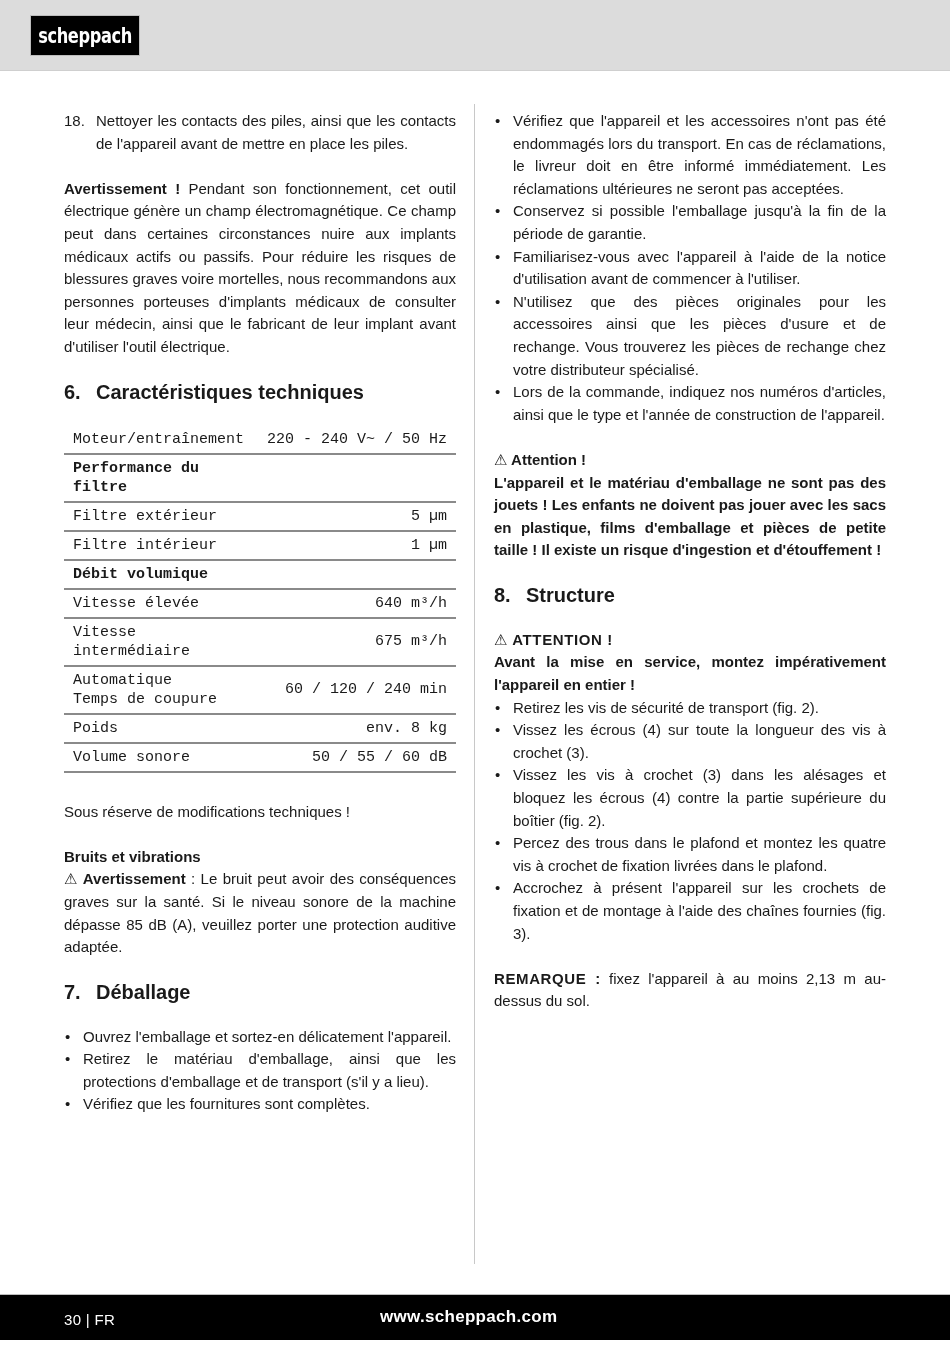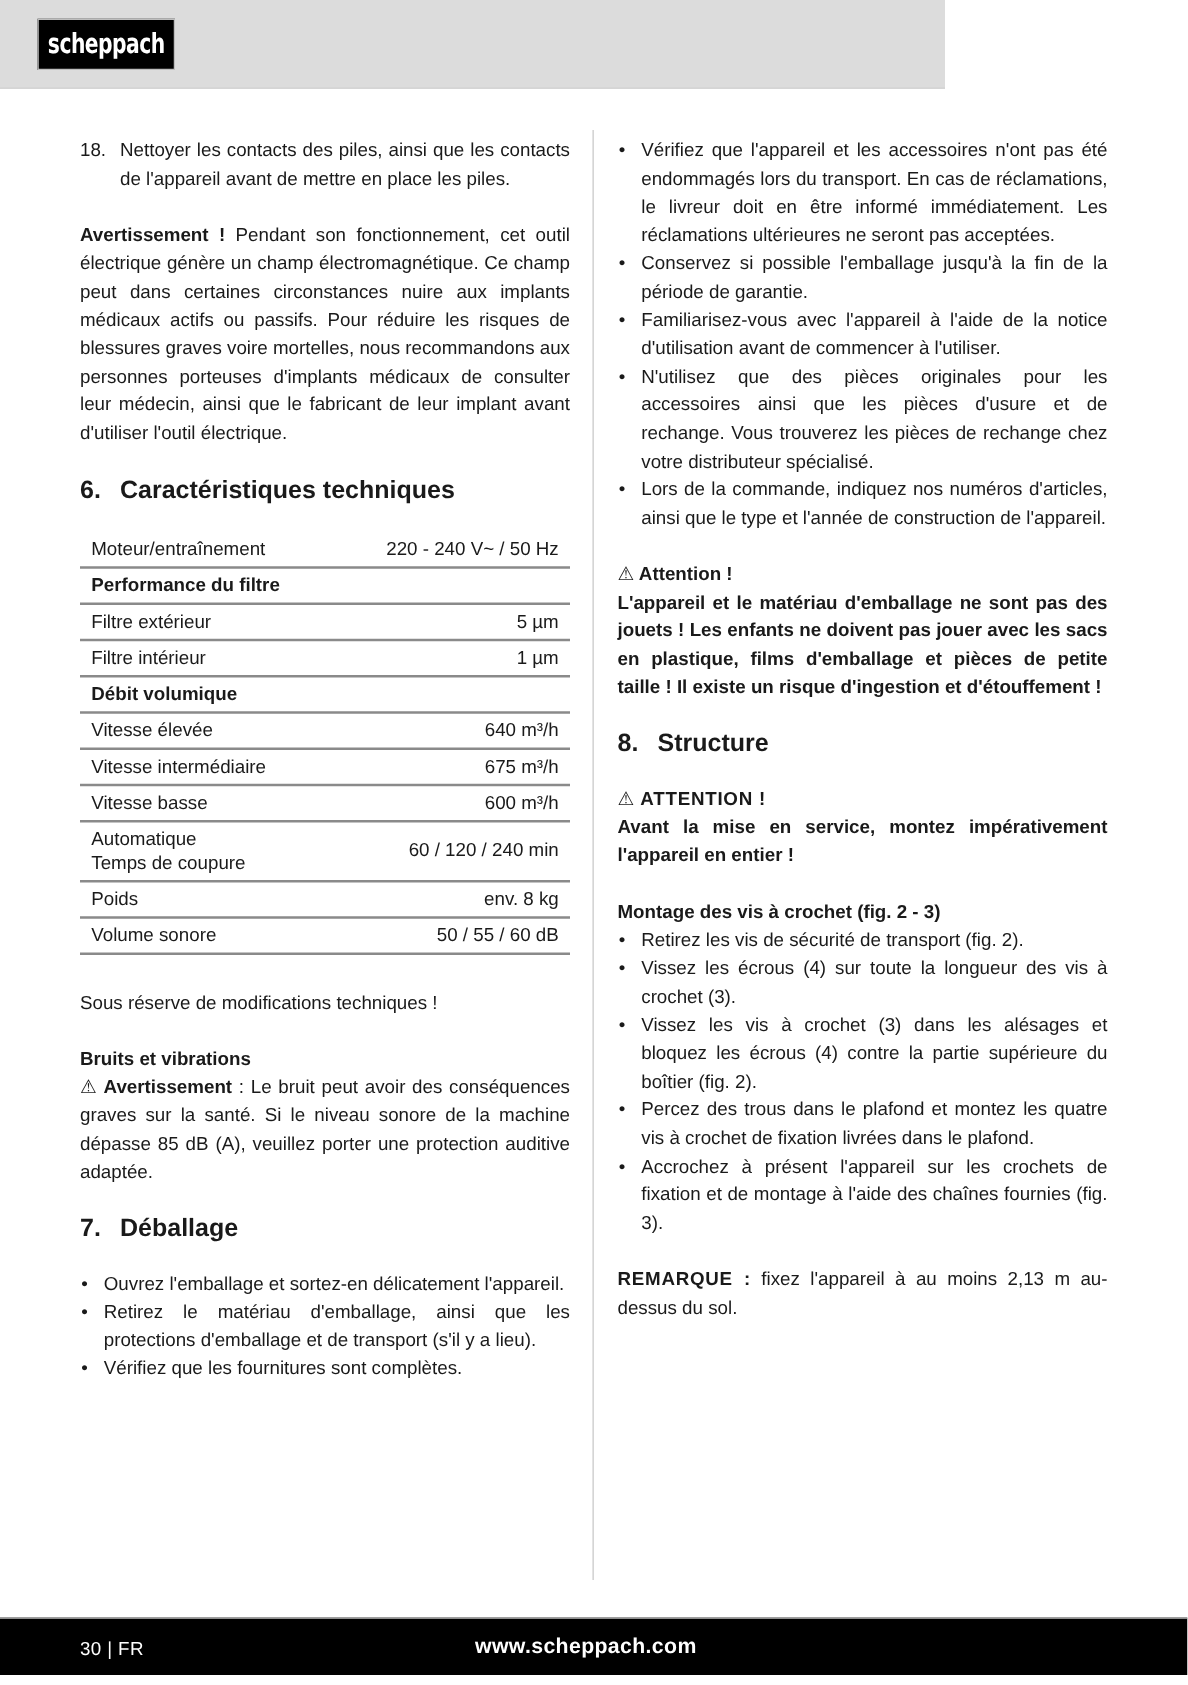--- a/index.html
+++ b/index.html
@@ -1,19 +1,19 @@
 <!DOCTYPE html>
 <html><head>
   <meta charset="utf-8">
   <style>
     * { box-sizing: border-box; margin: 0; padding: 0; }
     html, body { width: 950px; height: 1348px; background: #ffffff; overflow: hidden; }
     body { position: relative; font-family: "Liberation Sans", sans-serif; color: #1a1a1a; font-size: 15px; line-height: 22.6px; }
 
-    .header { position: absolute; left: 0; top: 0; width: 756px; height: 71px; background: #dcdcdc; border-bottom: 1px solid #cfcfcf; }
+    .header { position: absolute; left: 0; top: 0; width: 950px; height: 71px; background: #dcdcdc; border-bottom: 1px solid #cfcfcf; }
     .logo { position: absolute; left: 30px; top: 15px; width: 110px; height: 41px; background: #000; border: 1px solid #bdbdbd; display: flex; align-items: center; justify-content: center; }
     .logo span { color: #fff; font-family: "DejaVu Sans Condensed", "DejaVu Sans", sans-serif; font-weight: bold; font-size: 22px; letter-spacing: -0.5px; transform: scaleX(0.82); display: inline-block; line-height: 1; }
 
     .divider { position: absolute; left: 474px; top: 104px; width: 1px; height: 1160px; background: #c8c8c8; }
 
     .col { position: absolute; top: 110px; width: 392px; }
     .col-left { left: 64px; }
     .col-right { left: 494px; }
 
     p, .para { text-align: justify; }
@@ -25,21 +25,21 @@
 
     h2 { font-size: 20px; font-weight: bold; line-height: 26px; display: flex; }
     h2 .hnum { width: 32px; flex: none; }
 
     ul.bullets { list-style: none; }
     ul.bullets li { display: flex; text-align: justify; }
     ul.bullets li .dot { width: 19px; flex: none; padding-left: 1px; }
     ul.bullets li .txt { flex: 1; text-align: justify; }
 
     table.spec { width: 392px; border-collapse: collapse; }
-    table.spec td { padding: 4px 9px 4px 9px; border-bottom: 2px solid #8a8a8a; vertical-align: middle; line-height: 19px; font-size: 15px; }
+    table.spec td { padding: 4px 9px 4px 9px; border-bottom: 2px solid #8a8a8a; vertical-align: middle; line-height: 19px; font-size: 15px; font-family: Liberation Mono, monospace; }
     table.spec td.val { text-align: right; white-space: nowrap; }
     table.spec tr.group td { font-weight: bold; }
 
     .warn-icon { display: inline-block; font-weight: normal; }
 
     .footer { position: absolute; left: 0; top: 1294px; width: 950px; height: 46px; background: #000; border-top: 1px solid #bdbdbd; color: #fff; }
     .footer .pg { position: absolute; left: 64px; top: 14px; font-size: 15px; letter-spacing: 0.3px; }
     .footer .url { position: absolute; left: 380px; top: 11px; font-size: 17px; font-weight: bold; letter-spacing: 0.3px; }
   </style>
 </head>
@@ -92,24 +92,20 @@
       </tr>
       <tr>
         <td>Vitesse élevée</td>
         <td class="val">640 m³/h</td>
       </tr>
       <tr>
         <td>Vitesse intermédiaire</td>
         <td class="val">675 m³/h</td>
       </tr>
       <tr>
-        <td>Vitesse basse</td>
-        <td class="val">600 m³/h</td>
-      </tr>
-      <tr>
         <td>
           <div>Automatique</div>
           <div>Temps de coupure</div>
         </td>
         <td class="val">60 / 120 / 240 min</td>
       </tr>
       <tr>
         <td>Poids</td>
         <td class="val">env. 8 kg</td>
       </tr>
@@ -183,21 +179,20 @@
     <span class="hnum">8.</span>
     <span>Structure</span>
   </h2>
 
   <p class="bold" style="margin-top:21px; letter-spacing:0.6px;">
     <span class="warn-icon">⚠</span>
     <span>ATTENTION !</span>
   </p>
   <p class="para bold">Avant la mise en service, montez impérativement l'appareil en entier !</p>
 
-  <p class="bold" style="margin-top:22.6px;">Montage des vis à crochet (fig. 2 - 3)</p>
   <ul class="bullets">
     <li>
         <span class="dot">•</span>
         <span class="txt">Retirez les vis de sécurité de transport (fig. 2).</span>
       </li>
     <li>
         <span class="dot">•</span>
         <span class="txt">Vissez les écrous (4) sur toute la longueur des vis à crochet (3).</span>
       </li>
     <li>

